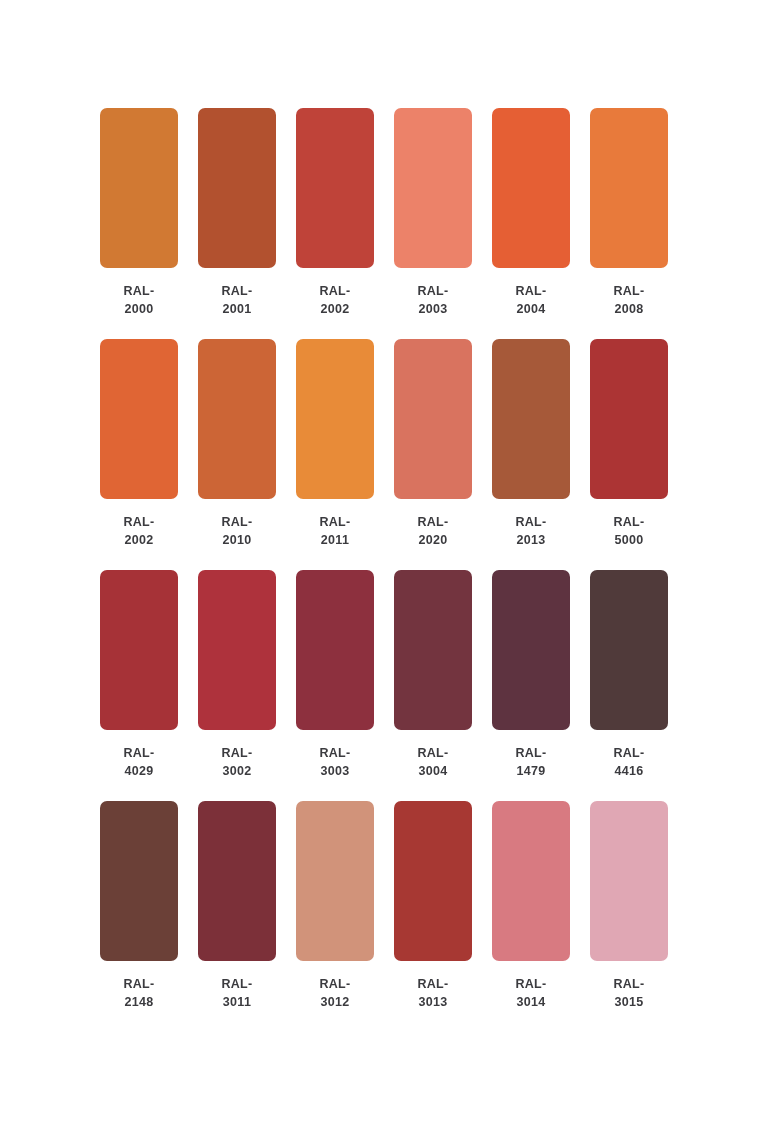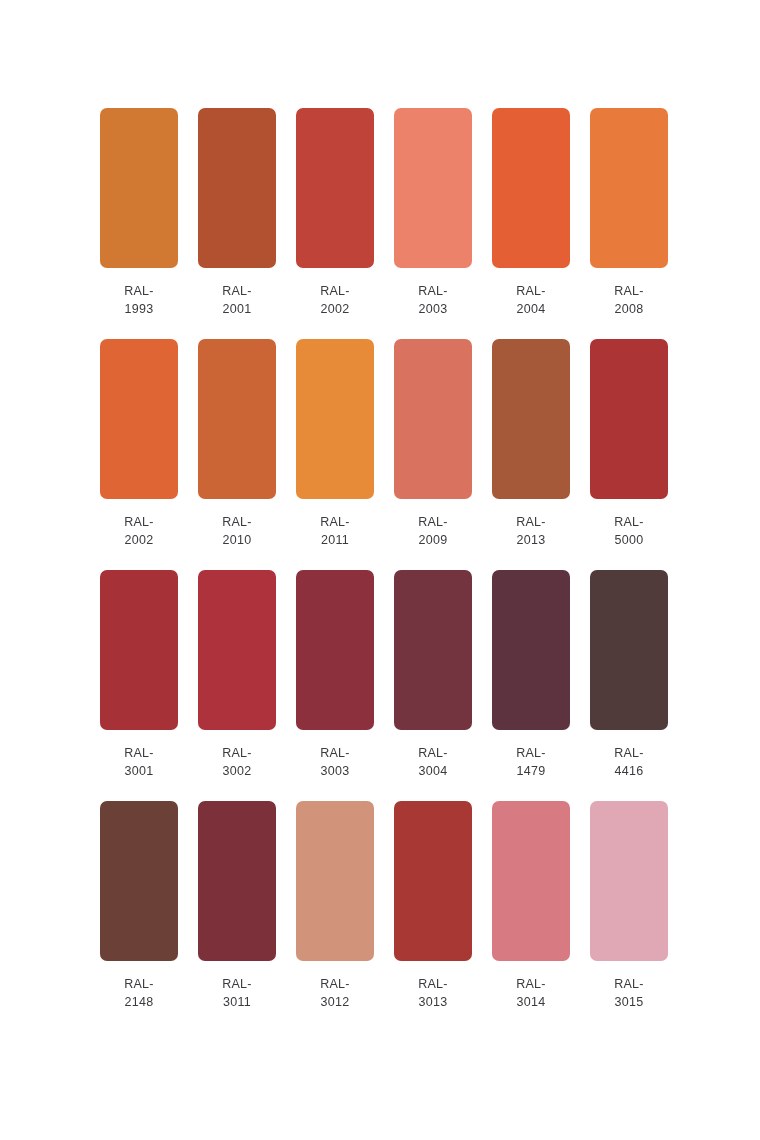--- a/index.html
+++ b/index.html
@@ -30,20 +30,21 @@
     display: flex;
     justify-content: flex-start;
     margin-bottom: 21px;
   }
   .swatch-cell {
     width: 78px;
     margin-right: 20px;
     display: flex;
     flex-direction: column;
     align-items: center;
+    font-weight: bold;
   }
   .swatch-cell:last-child {
     margin-right: 0;
   }
   .swatch-chip {
     width: 78px;
     height: 160px;
     border-radius: 7px;
     box-sizing: border-box;
   }
@@ -66,21 +67,21 @@
 <body style="background: rgb(255, 255, 255);">
 
 <div class="page">
   <div class="palette">
 
     <div class="swatch-row">
       <div class="swatch-cell">
         <div class="swatch-chip" style="background-color: rgb(209, 121, 51);"></div>
         <div class="swatch-label" style="color: rgb(59, 59, 63);">
           <span class="label-prefix">RAL-</span>
-          <span class="label-code">1993</span>
+          <span class="label-code">2000</span>
         </div>
       </div>
       <div class="swatch-cell">
         <div class="swatch-chip" style="background-color: rgb(178, 81, 47);"></div>
         <div class="swatch-label" style="color: rgb(59, 59, 63);">
           <span class="label-prefix">RAL-</span>
           <span class="label-code">2001</span>
         </div>
       </div>
       <div class="swatch-cell">
@@ -132,21 +133,21 @@
         <div class="swatch-chip" style="background-color: rgb(232, 139, 56);"></div>
         <div class="swatch-label" style="color: rgb(59, 59, 63);">
           <span class="label-prefix">RAL-</span>
           <span class="label-code">2011</span>
         </div>
       </div>
       <div class="swatch-cell">
         <div class="swatch-chip" style="background-color: rgb(217, 115, 95);"></div>
         <div class="swatch-label" style="color: rgb(59, 59, 63);">
           <span class="label-prefix">RAL-</span>
-          <span class="label-code">2009</span>
+          <span class="label-code">2020</span>
         </div>
       </div>
       <div class="swatch-cell">
         <div class="swatch-chip" style="background-color: rgb(166, 89, 57);"></div>
         <div class="swatch-label" style="color: rgb(59, 59, 63);">
           <span class="label-prefix">RAL-</span>
           <span class="label-code">2013</span>
         </div>
       </div>
       <div class="swatch-cell">
@@ -156,21 +157,21 @@
           <span class="label-code">5000</span>
         </div>
       </div>
     </div>
 
     <div class="swatch-row">
       <div class="swatch-cell">
         <div class="swatch-chip" style="background-color: rgb(166, 50, 55);"></div>
         <div class="swatch-label" style="color: rgb(59, 59, 63);">
           <span class="label-prefix">RAL-</span>
-          <span class="label-code">3001</span>
+          <span class="label-code">4029</span>
         </div>
       </div>
       <div class="swatch-cell">
         <div class="swatch-chip" style="background-color: rgb(174, 50, 60);"></div>
         <div class="swatch-label" style="color: rgb(59, 59, 63);">
           <span class="label-prefix">RAL-</span>
           <span class="label-code">3002</span>
         </div>
       </div>
       <div class="swatch-cell">

